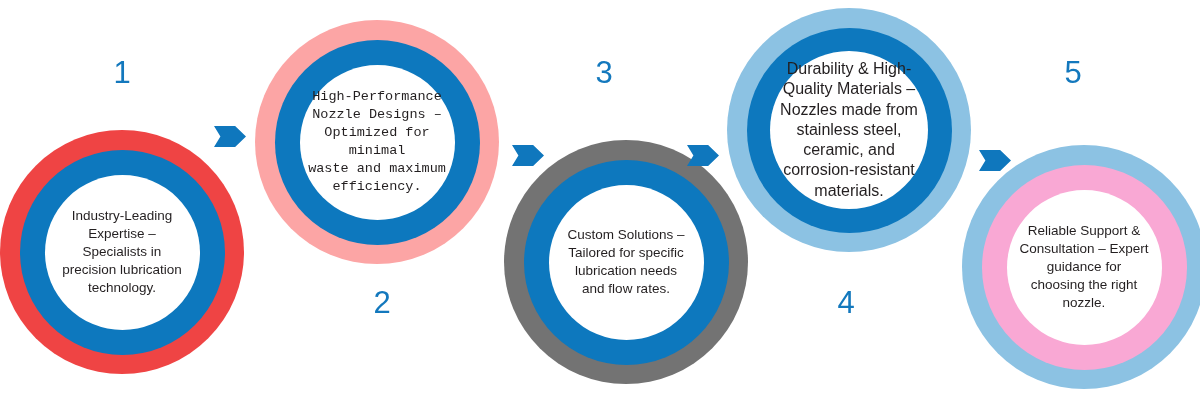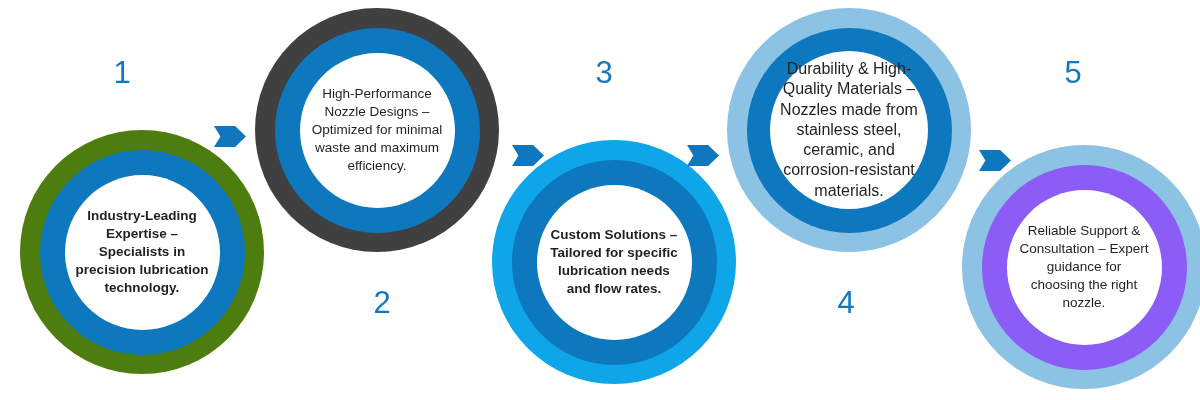--- a/index.html
+++ b/index.html
@@ -49,51 +49,51 @@
     position:absolute;
     background:#0f77bd;
     clip-path:polygon(0% 0%, 66% 0%, 100% 50%, 66% 100%, 0% 100%, 20% 50%);
   }
 </style>
 </head>
 <body>
 
 <div id="stage">
 
-  <div class="ring-outer" style="left:20px;top:130px;width:244px;height:244px;background:#4d7c0f;font-weight:bold;">
+  <div class="ring-outer" style="left:0;top:130px;width:244px;height:244px;background:#ef4444;">
     <div class="ring-inner" style="width:205px;height:205px;background:#0d78be;">
       <div class="core" style="width:155px;height:155px;">
         <div class="core-text">Industry-Leading
 Expertise –
 Specialists in
 precision lubrication
 technology.</div>
       </div>
     </div>
   </div>
   <div class="step-num" style="left:92px;top:57px;">1</div>
 
   <div class="arrow" style="left:214px;top:126px;width:32px;height:21px;"></div>
 
-  <div class="ring-outer" style="left:255px;top:8px;width:244px;height:244px;background:#404040;">
+  <div class="ring-outer" style="left:255px;top:20px;width:244px;height:244px;background:#fca5a5;font-family:Liberation Mono, monospace;">
     <div class="ring-inner" style="width:205px;height:205px;background:#0d78be;">
       <div class="core" style="width:155px;height:155px;">
         <div class="core-text">High-Performance
 Nozzle Designs –
 Optimized for minimal
 waste and maximum
 efficiency.</div>
       </div>
     </div>
   </div>
   <div class="step-num" style="left:352px;top:287px;">2</div>
 
   <div class="arrow" style="left:512px;top:145px;width:32px;height:21px;"></div>
 
-  <div class="ring-outer" style="left:492px;top:140px;width:244px;height:244px;background:#0ea5e9;font-weight:bold;">
+  <div class="ring-outer" style="left:504px;top:140px;width:244px;height:244px;background:#737373;">
     <div class="ring-inner" style="width:205px;height:205px;background:#0d78be;">
       <div class="core" style="width:155px;height:155px;">
         <div class="core-text">Custom Solutions –
 Tailored for specific
 lubrication needs
 and flow rates.</div>
       </div>
     </div>
   </div>
   <div class="step-num" style="left:574px;top:57px;">3</div>
@@ -111,21 +111,21 @@
 corrosion-resistant
 materials.</div>
       </div>
     </div>
   </div>
   <div class="step-num" style="left:816px;top:287px;">4</div>
 
   <div class="arrow" style="left:979px;top:150px;width:32px;height:21px;"></div>
 
   <div class="ring-outer" style="left:962px;top:145px;width:244px;height:244px;background:#8cc2e3;">
-    <div class="ring-inner" style="width:205px;height:205px;background:#8b5cf6;">
+    <div class="ring-inner" style="width:205px;height:205px;background:#f9a8d4;">
       <div class="core" style="width:155px;height:155px;">
         <div class="core-text">Reliable Support &amp;
 Consultation – Expert
 guidance for
 choosing the right
 nozzle.</div>
       </div>
     </div>
   </div>
   <div class="step-num" style="left:1043px;top:57px;">5</div>

